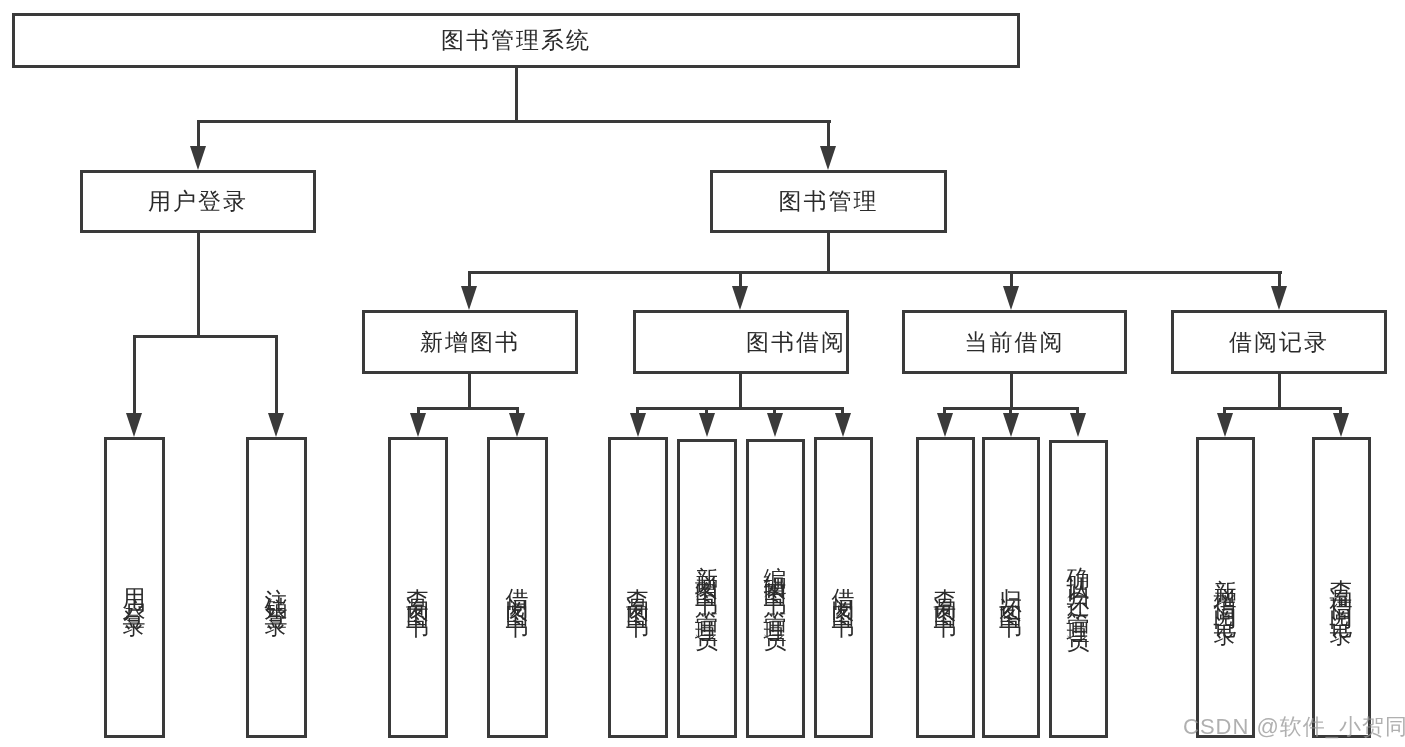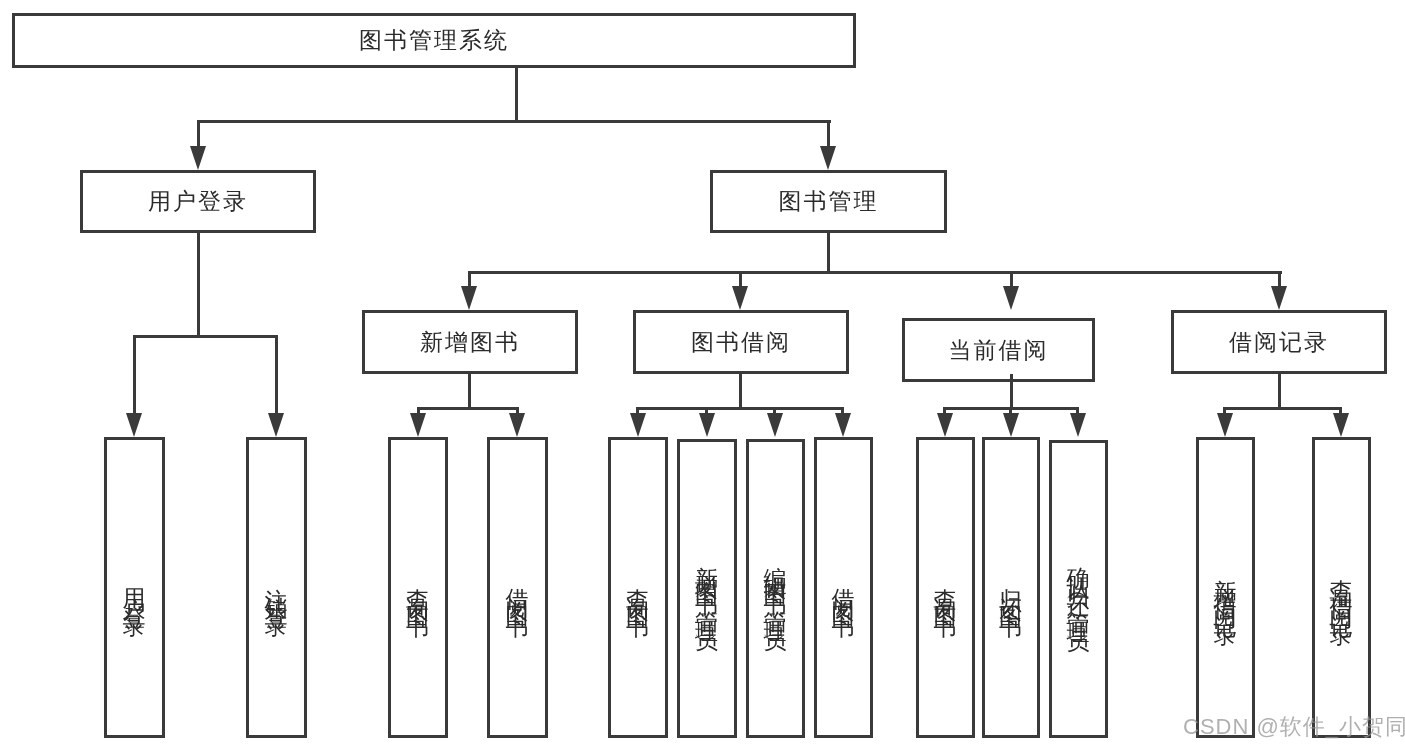--- a/index.html
+++ b/index.html
@@ -34,26 +34,26 @@
     border-left:8px solid transparent;
     border-right:8px solid transparent;
     border-top:24px solid #3a3a3a;
   }
   .watermark{
     position:absolute;left:1183px;top:712px;
     font-size:22px;color:rgba(150,150,150,0.75);
     letter-spacing:1px;white-space:nowrap;z-index:9;
   }
   
-  #b-root{left:12px;top:13px;width:844px;height:55px;}
+  #b-root{left:12px;top:13px;width:1008px;height:55px;}
   #b-ulg {left:80px;top:170px;width:236px;height:63px;}
   #b-bm  {left:710px;top:170px;width:237px;height:63px;justify-content:center;}
   #b-nbr {left:362px;top:310px;width:216px;height:64px;}
-  #b-bb  {left:633px;top:310px;width:216px;height:64px;}
-  #b-cb  {left:902px;top:318px;width:193px;height:64px;}
+  #b-bb  {left:633px;top:310px;width:216px;height:64px;justify-content:flex-end;}
+  #b-cb  {left:902px;top:310px;width:225px;height:64px;}
   #b-br  {left:1171px;top:310px;width:216px;height:64px;}
   #b-ul  {left:104px;top:437px;width:61px;height:301px;}
   #b-lo  {left:246px;top:437px;width:61px;height:301px;}
   #b-nq  {left:388px;top:437px;width:60px;height:301px;}
   #b-nb  {left:487px;top:437px;width:61px;height:301px;}
   #b-bq  {left:608px;top:437px;width:60px;height:301px;}
   #b-ba  {left:677px;top:439px;width:60px;height:299px;}
   #b-be  {left:746px;top:439px;width:59px;height:299px;}
   #b-bb2 {left:814px;top:437px;width:59px;height:301px;}
   #b-cq  {left:916px;top:437px;width:59px;height:301px;}

